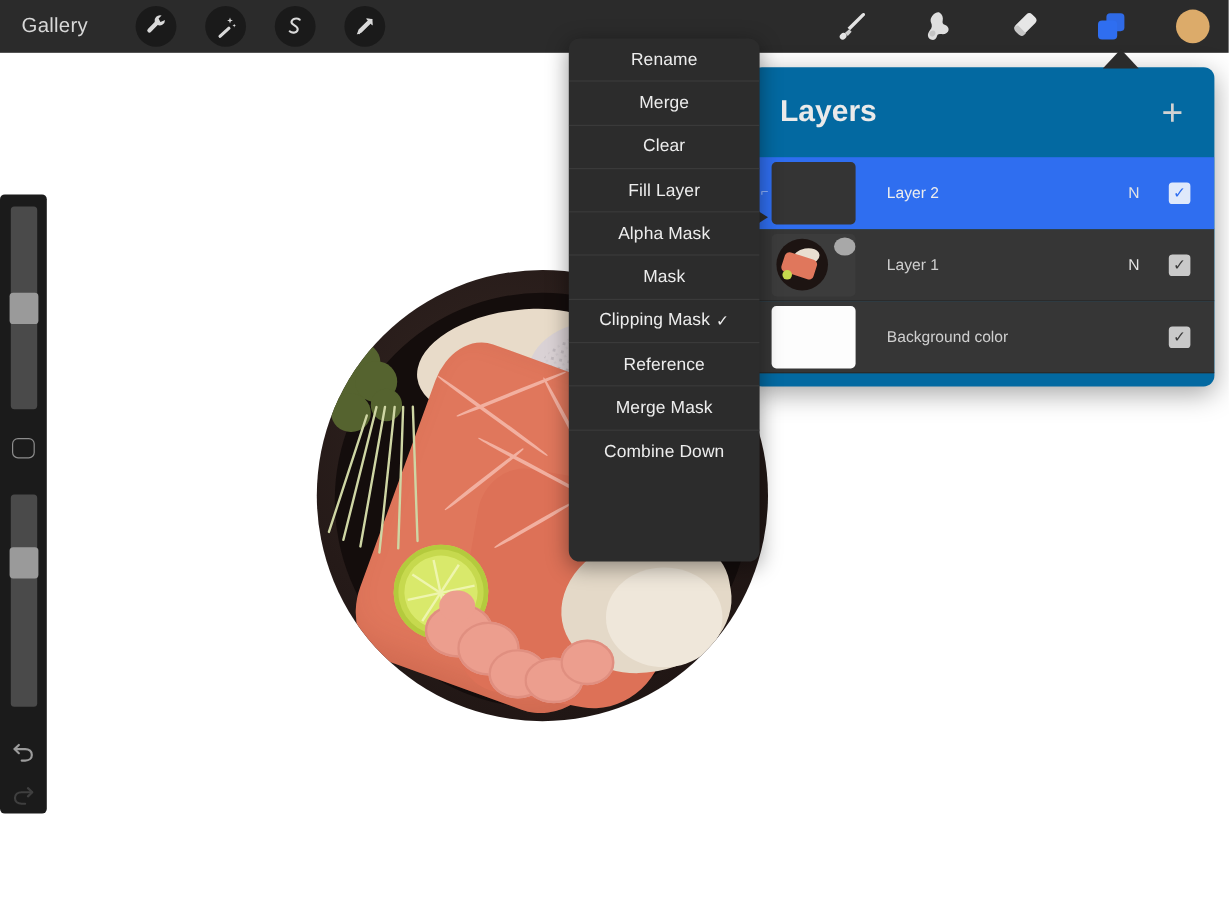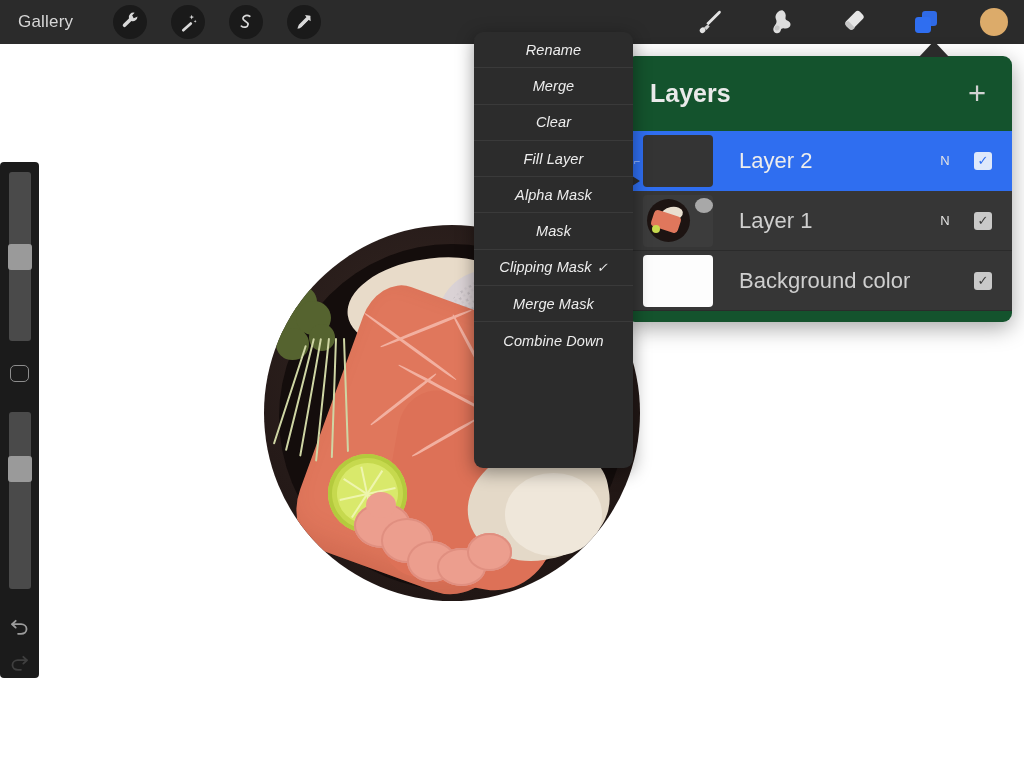--- a/index.html
+++ b/index.html
@@ -153,40 +153,39 @@
     position: absolute; background: #ec9e8e; border-radius: 50%;
   }
   .shrimp-outline { box-shadow: inset 0 0 0 2px #e08f80; }
 
   
   .ctx-menu {
     position: absolute; left: 474px; top: 32px; width: 159px; height: 436px;
     background: #2c2c2c; border-radius: 9px; z-index: 60;
     box-shadow: 0 4px 18px rgba(0,0,0,.4);
     overflow: hidden;
-    font-style: italic;
   }
   .ctx-item {
     height: 36.3px; display: flex; align-items: center; justify-content: center;
     color: #ededed; font-size: 14.5px; letter-spacing: .1px;
     border-bottom: 1px solid #3a3a3a; white-space: nowrap;
   }
   .ctx-item:last-child { border-bottom: none; }
   .ctx-check { margin-left: 5px; font-size: 13px; }
   .ctx-pointer {
     position: absolute; left: 607px; top: 160px; width: 0; height: 0; z-index: 59;
     border-top: 21px solid transparent;
     border-bottom: 21px solid transparent;
     border-left: 33px solid #2c2c2c;
   }
 
   
   .layers-panel {
     position: absolute; left: 626px; top: 56px; width: 386px; height: 266px;
-    background: #14532d; border-radius: 9px; z-index: 50;
+    background: #0369a1; border-radius: 9px; z-index: 50;
     box-shadow: 0 6px 22px rgba(0,0,0,.35);
     overflow: hidden;
   }
   .layers-notch {
     position: absolute; left: 919px; top: 41px; width: 0; height: 0; z-index: 51;
     border-left: 15px solid transparent;
     border-right: 15px solid transparent;
     border-bottom: 16px solid #2b2b2b;
   }
   .layers-header {
@@ -225,21 +224,21 @@
   }
   .thumb-lime {
     position: absolute; left: 9px; top: 30px; width: 8px; height: 8px;
     border-radius: 50%; background: #c6d94e;
   }
   .thumb-circle {
     position: absolute; left: 52px; top: 3px; width: 18px; height: 15px;
     border-radius: 50%; background: #a8a8a8;
   }
   .layer-name {
-    margin-left: 26px; color: #ededed; font-size: 22px; flex: 1;
+    margin-left: 26px; color: #ededed; font-size: 13px; flex: 1;
   }
   .layer-name.dim { color: #cfcfcf; }
   .blend-mode {
     color: #e4e4e4; font-size: 13px; width: 18px; text-align: center;
   }
   .vis-check {
     width: 18px; height: 18px; border-radius: 3px; background: #c9c9c9;
     margin: 0 20px 0 20px; flex: none;
     display: flex; align-items: center; justify-content: center;
     color: #3a3a3a; font-size: 13px; line-height: 1;
@@ -450,20 +449,23 @@
         <span>Alpha Mask</span>
       </div>
     <div class="ctx-item">
         <span>Mask</span>
       </div>
     <div class="ctx-item">
       <span>Clipping Mask</span>
       <span class="ctx-check">✓</span>
     </div>
     <div class="ctx-item">
+        <span>Reference</span>
+      </div>
+    <div class="ctx-item">
         <span>Merge Mask</span>
       </div>
     <div class="ctx-item">
         <span>Combine Down</span>
       </div>
   </div>
 
 </div>
 
 </body></html>

